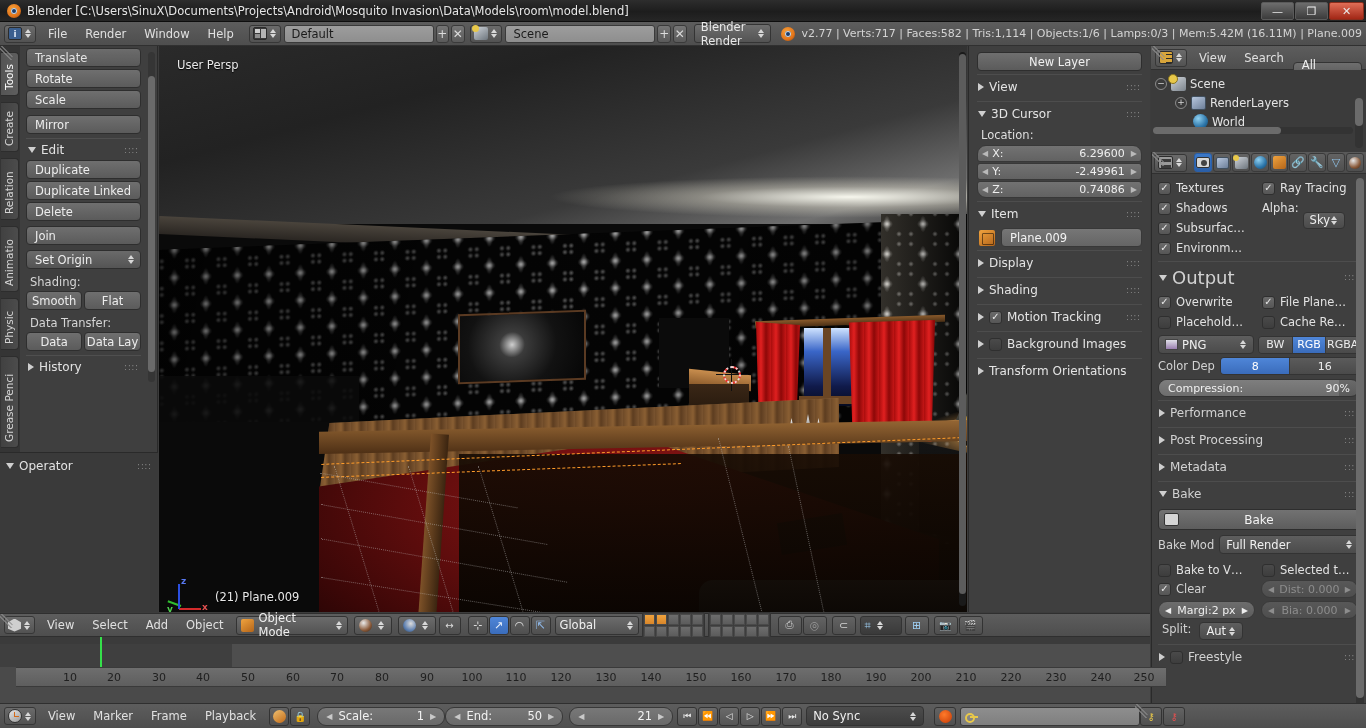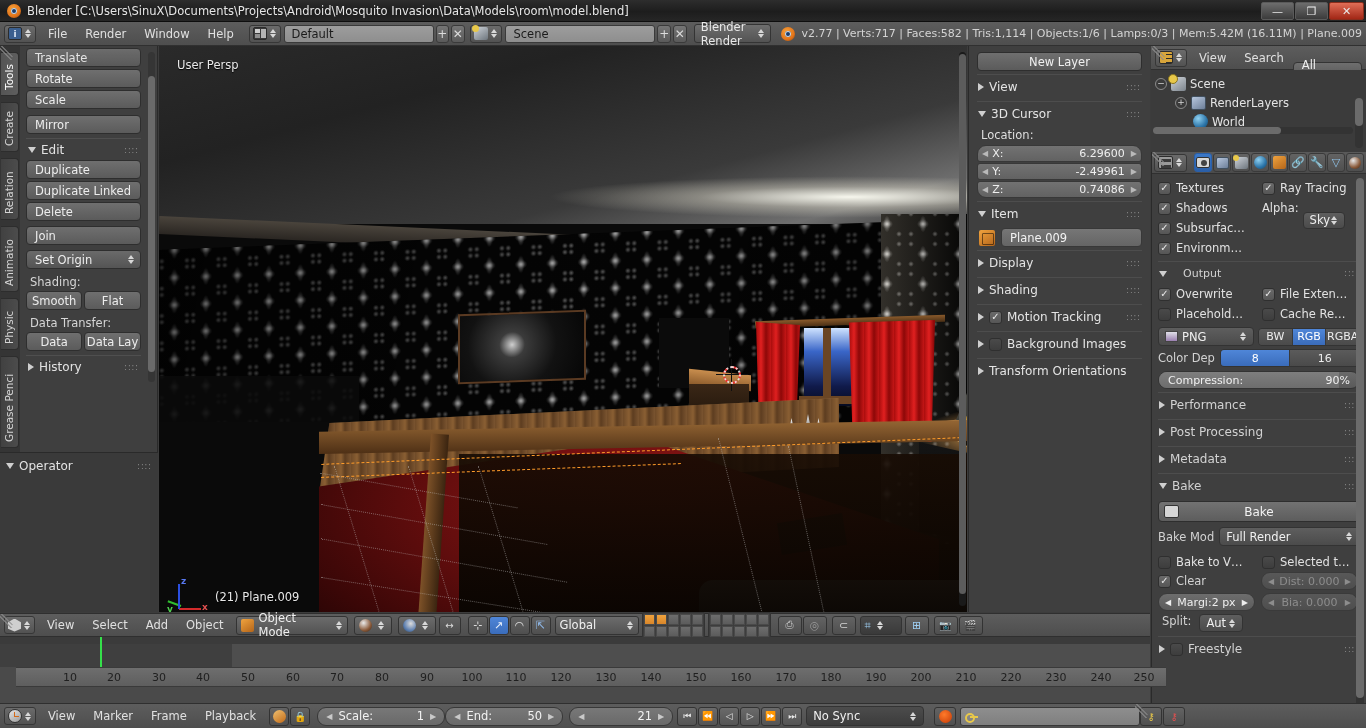--- a/index.html
+++ b/index.html
@@ -742,34 +742,34 @@
           </div>
       </div>
       <div class="prow">
         <div class="half">
             <span class="chk">✓</span>
           <span>Environm…</span>
           </div>
       </div>
 
       <div class="psect">
-        <span class="lbl" style="display:flex;align-items:center;gap:16px;font-size:11px;justify-content:center;">
+        <span class="lbl" style="display:flex;align-items:center;gap:5px;font-size:18px;justify-content:center;">
           <i class="tri open"></i>
           <span>Output</span>
           </span>
         <span class="grip">::::</span>
       </div>
       <div class="prow">
         <div class="half">
             <span class="chk">✓</span>
           <span>Overwrite</span>
           </div>
         <div class="half">
             <span class="chk">✓</span>
-          <span>File Exten…</span>
+          <span>File Plane…</span>
           </div>
       </div>
       <div class="prow">
         <div class="half">
             <span class="chk off">✓</span>
           <span>Placehold…</span>
           </div>
         <div class="half">
             <span class="chk off">✓</span>
           <span>Cache Re…</span>

